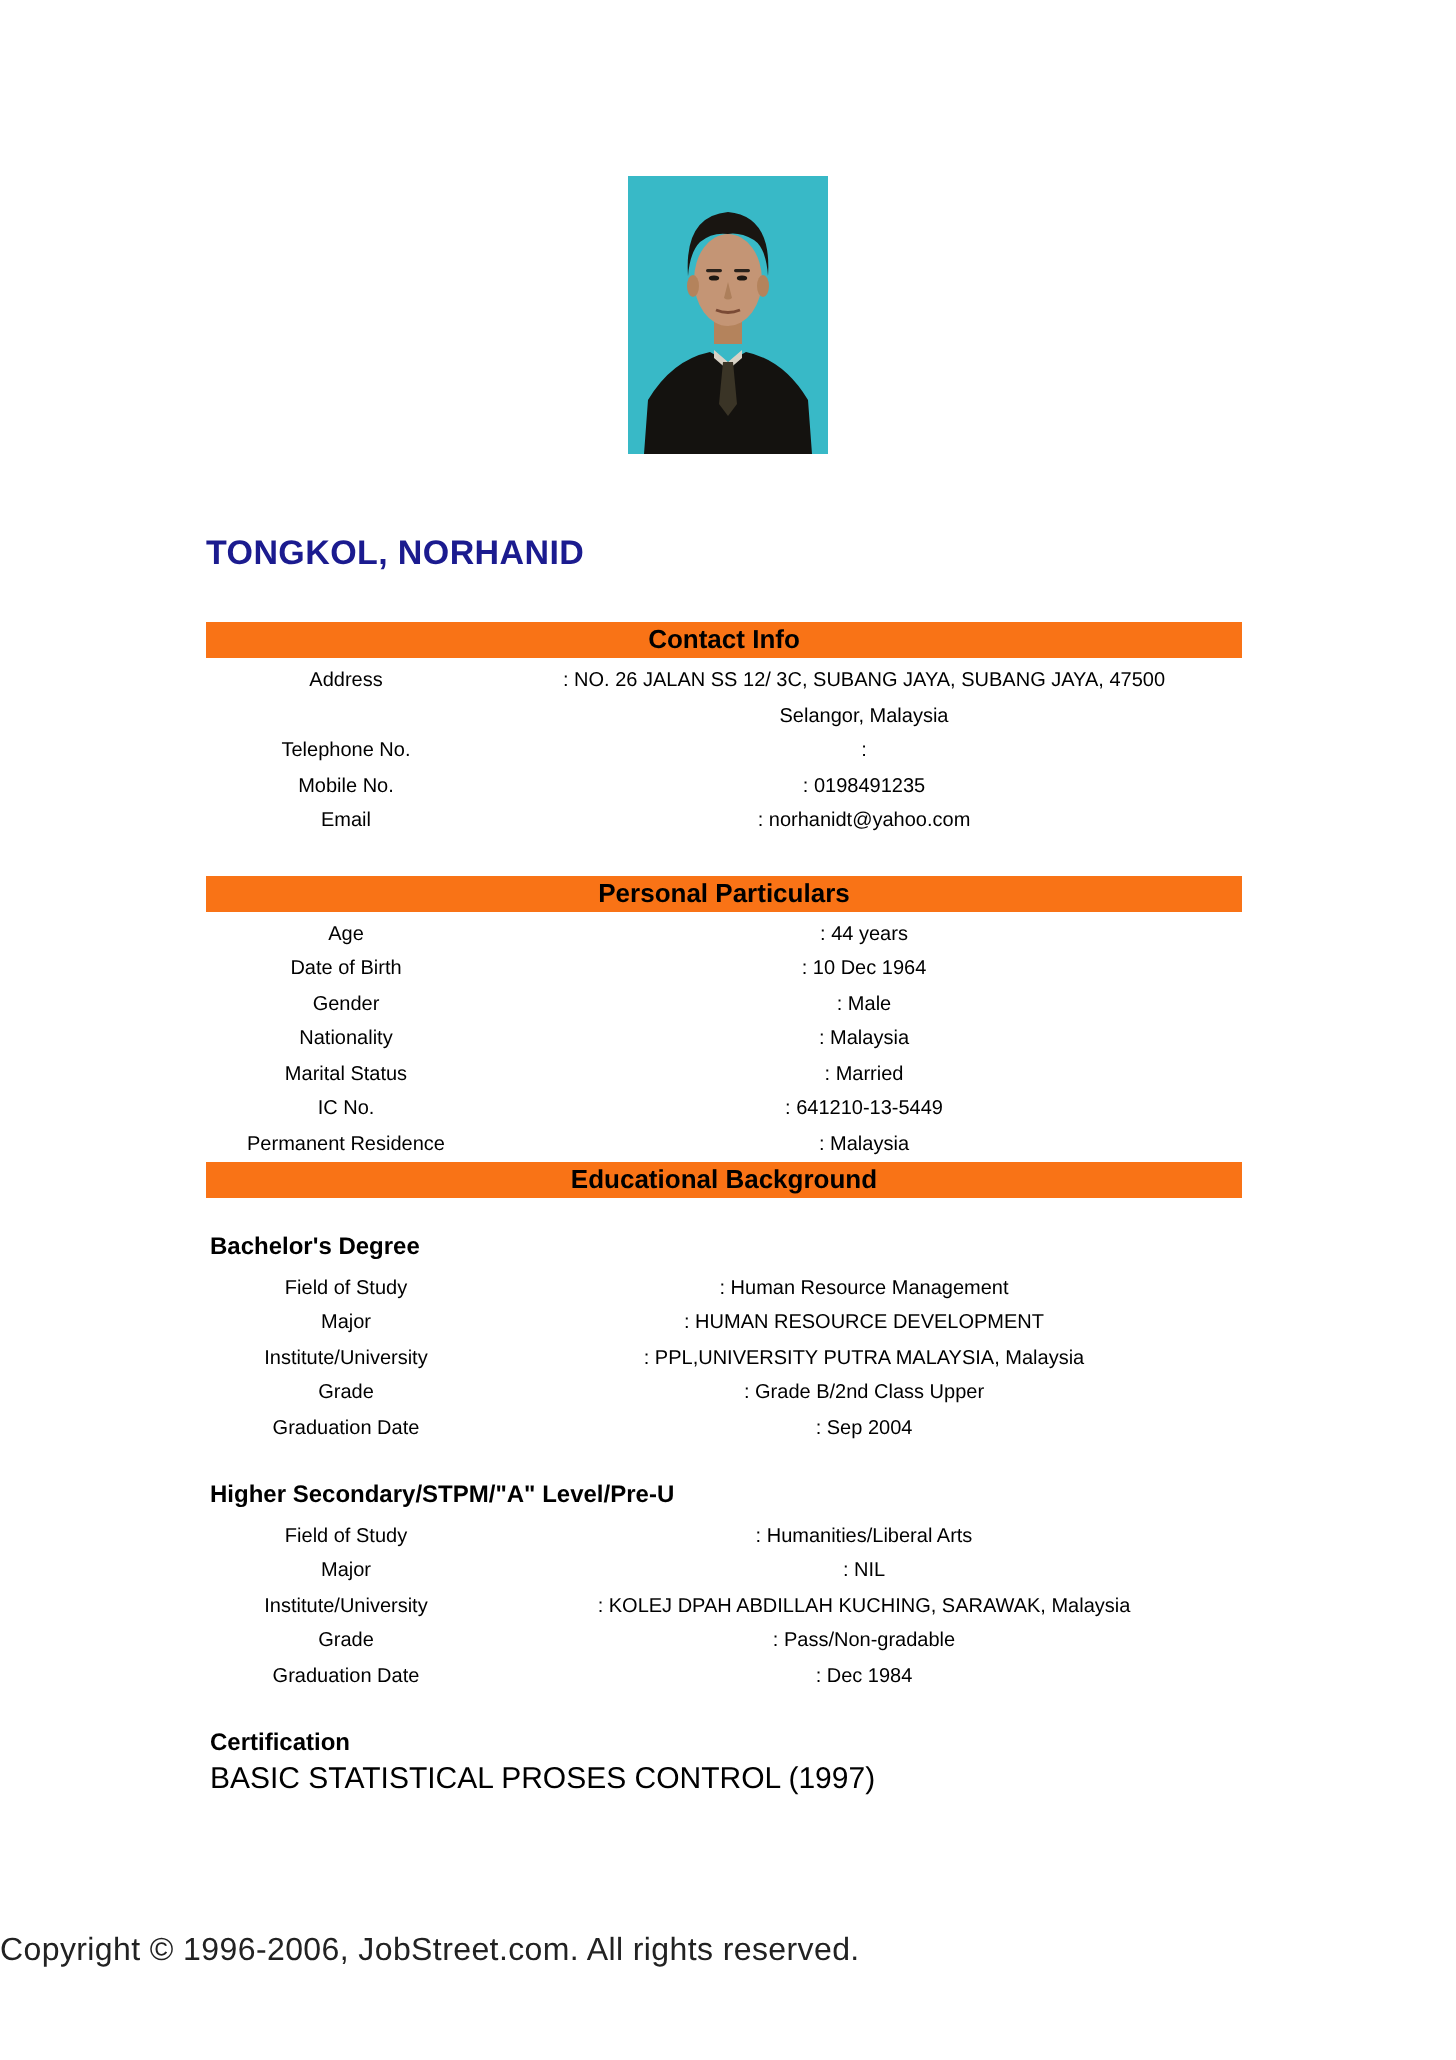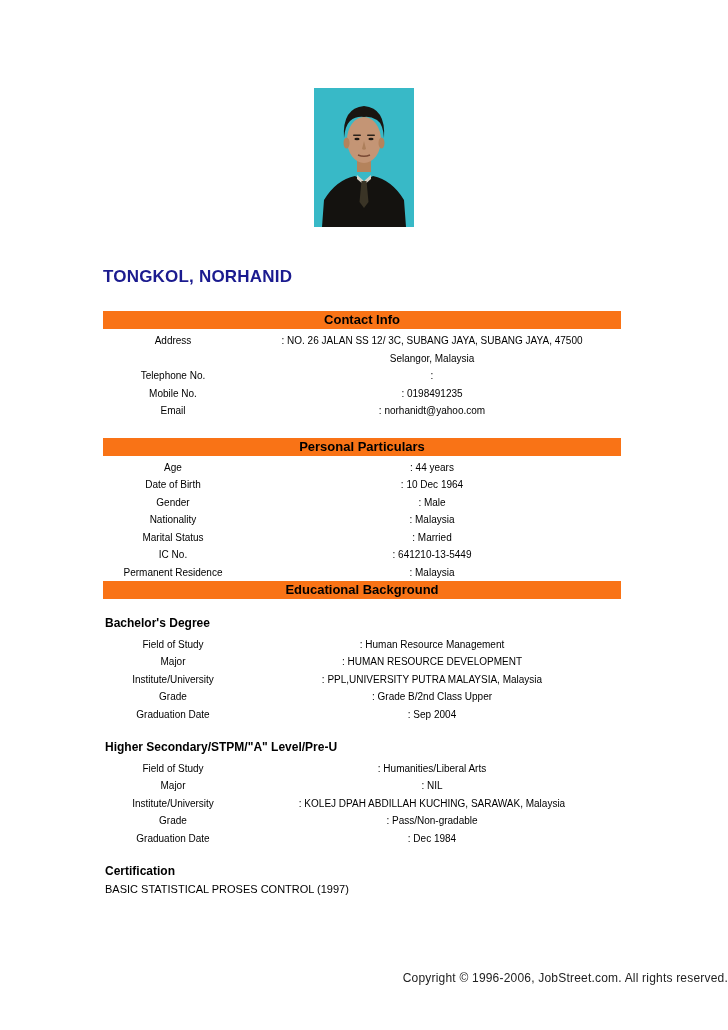--- a/index.html
+++ b/index.html
@@ -55,31 +55,31 @@
   td.v { white-space:pre-line; }
 
   .sub-heading {
     margin-top:16px;
     font-size:12px;
     font-weight:bold;
     line-height:17.5px;
     padding-left:2px;
   }
   .cert-text {
-    font-size:11px;
+    font-size:15px;
     line-height:17.5px;
     padding-left:2px;
   }
 
   .footer {
     position:absolute;
     left:0; right:0;
     bottom:45px;
-    text-align:right;
-    font-size:12px;
+    text-align:left;
+    font-size:16px;
     color:#222222;
     letter-spacing:0.2px;
   }
 </style>
 </head>
 <body>
 
 <div class="page">
 
   <div class="photo-wrap">

